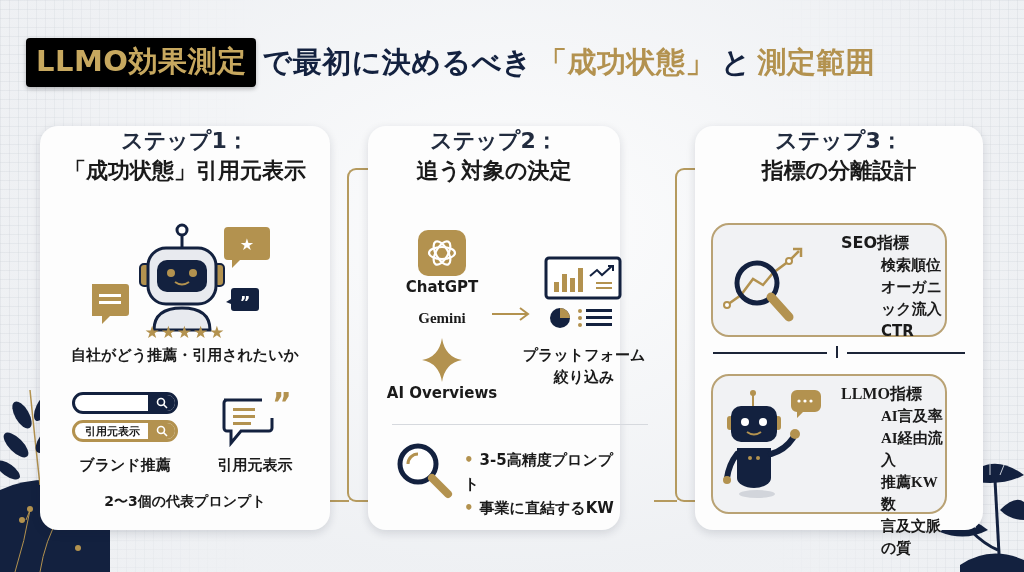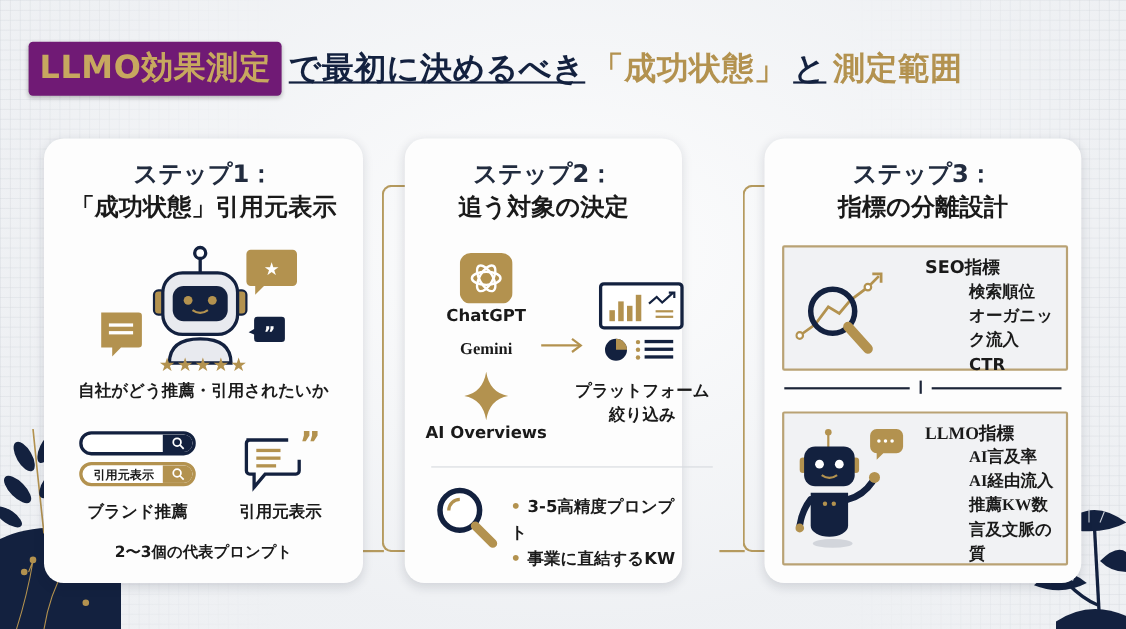--- a/index.html
+++ b/index.html
@@ -24,61 +24,61 @@
     background: radial-gradient(ellipse at 50% 40%, rgba(255,255,255,0.85), rgba(240,242,245,0.2) 70%);
   }
 
   
   .title {
     position: absolute; top: 38px; left: 26px; right: 0;
     display: flex; align-items: center; gap: 6px;
     font-weight: bold; font-size: 29px; letter-spacing: 0.5px;
   }
   .title-badge {
-    background: #701a75; color: #c7a85f;
+    background: #000000; color: #c7a85f;
     padding: 4px 10px 5px; border-radius: 4px;
     box-shadow: 0 2px 4px rgba(0,0,0,0.25);
   }
-  .title-mid { color: #13213f; text-decoration: underline; }
+  .title-mid { color: #13213f; }
   .title-gold { color: #b3924f; }
 
   
   .card {
     position: absolute; top: 126px; height: 404px;
     background: #fdfdfd; border-radius: 18px;
     box-shadow: 0 3px 10px rgba(20,30,50,0.14);
   }
   .card1 { left: 40px; width: 290px; }
   .card2 { left: 368px; width: 252px; }
   .card3 { left: 695px; width: 288px; }
   .card-head {
     text-align: center; font-weight: bold; color: #1a1a1a;
-    font-size: 22px; line-height: 30px; margin-top: 18px;
+    font-size: 22px; line-height: 30px; 
   }
   .card-head .step { color: #222c3f; }
 
   
   .abs { position: absolute; }
   .center-text { text-align: center; font-weight: bold; color: #1a1a1a; }
 
   .star-row { color: #b3924f; font-size: 17px; letter-spacing: 1px; }
 
   .searchbar {
     position: absolute; height: 22px; border-radius: 11px; border: 3px solid #13213f;
     background: #fff; overflow: hidden;
   }
   .searchbar .btn { position: absolute; right: 0; top: 0; bottom: 0; width: 27px; background: #13213f;
     display: flex; align-items: center; justify-content: center; }
   .searchbar.gold-bar { border-color: #b3924f; }
   .searchbar.gold-bar .btn { background: #b3924f; }
   .searchbar .lbl { position: absolute; left: 10px; top: 1px; font-size: 11px; font-weight: bold; color: #1a1a1a; }
 
   .metric-box {
-    position: absolute; left: 16px; width: 260px; border: 2px solid #b9a274;
-    border-radius: 2px; background: #f1f2f4;
+    position: absolute; left: 16px; width: 236px; border: 2px solid #b9a274;
+    border-radius: 18px; background: #f1f2f4;
   }
   .metric-title { font-weight: bold; font-size: 16px; color: #1a1a1a; }
   .metric-item { font-weight: bold; font-size: 15px; color: #1a1a1a; line-height: 22px; margin-left: 40px; }
 
   .bullet-list { font-weight: bold; font-size: 15px; color: #1a1a1a; line-height: 24px; }
   .bullet-list .dot { color: #b3924f; margin-right: 6px; }
 
   .divider-line { position: absolute; height: 1px; background: #d6d9de; }
 </style>
 </head>

